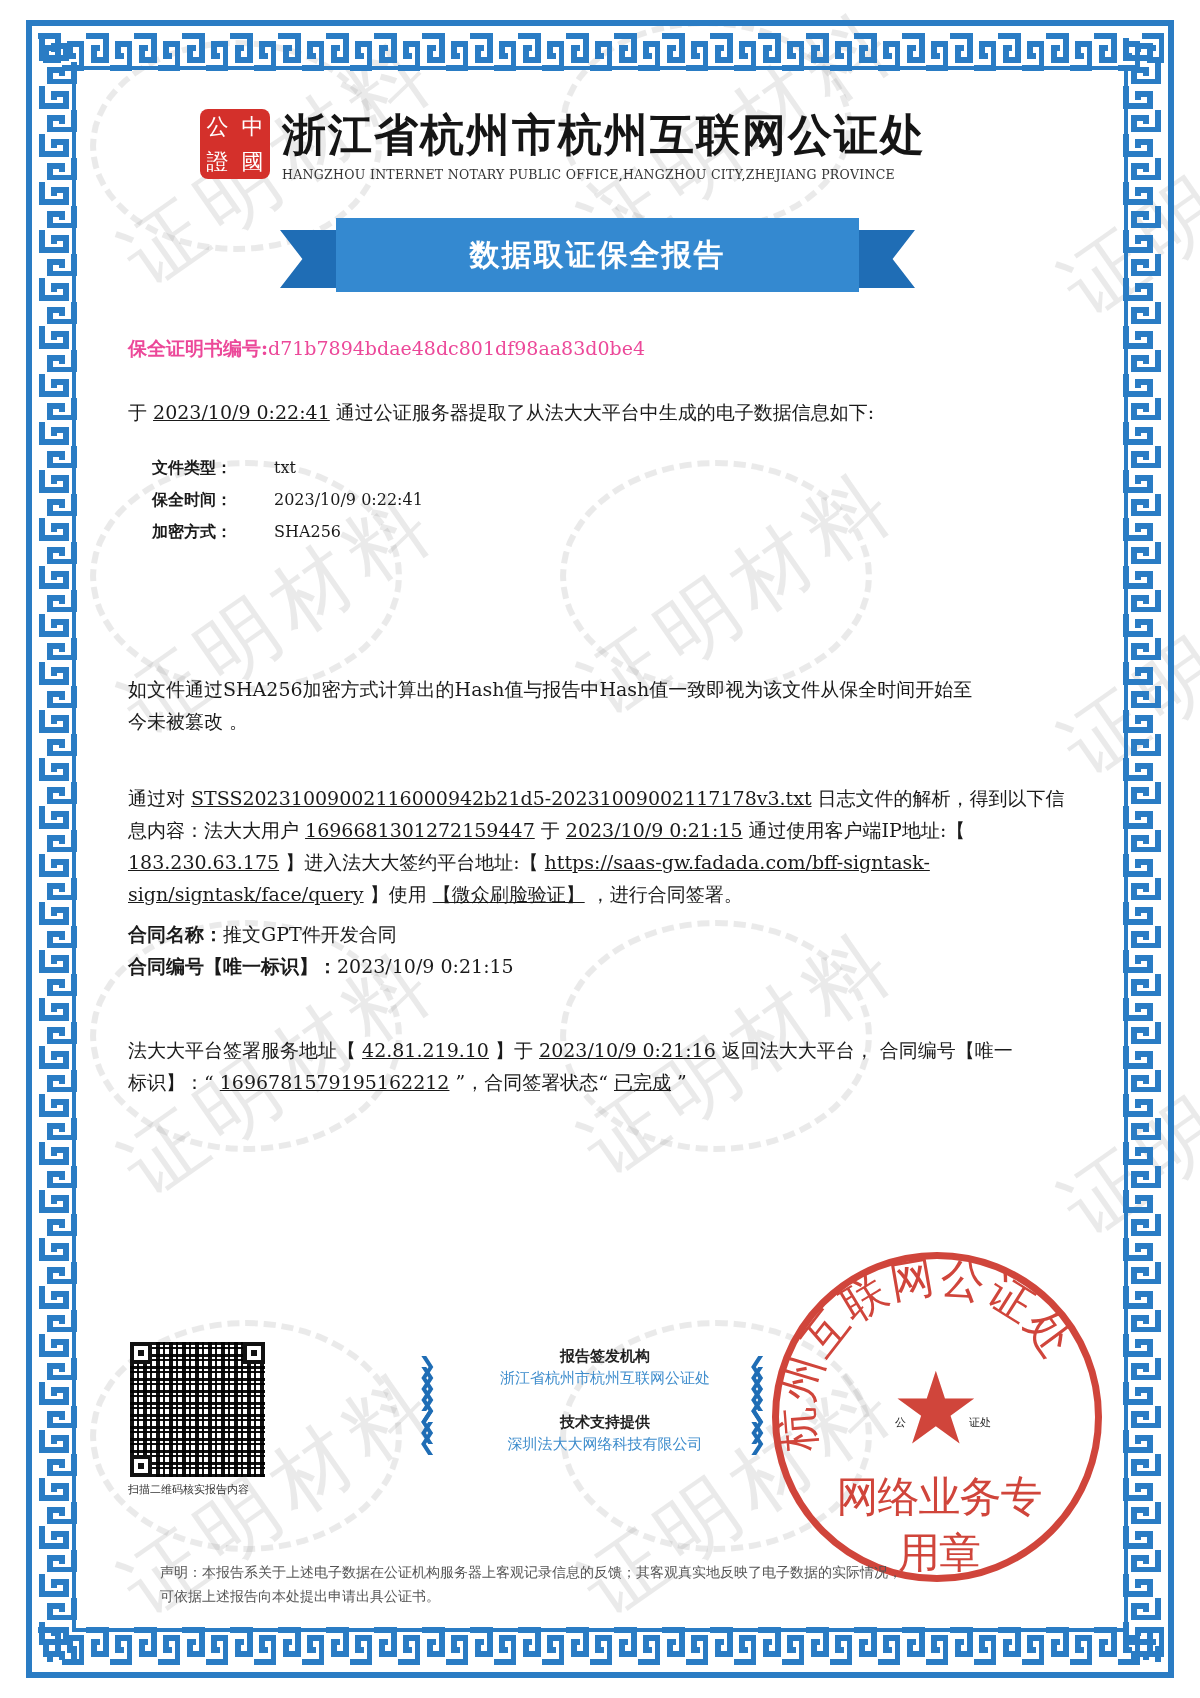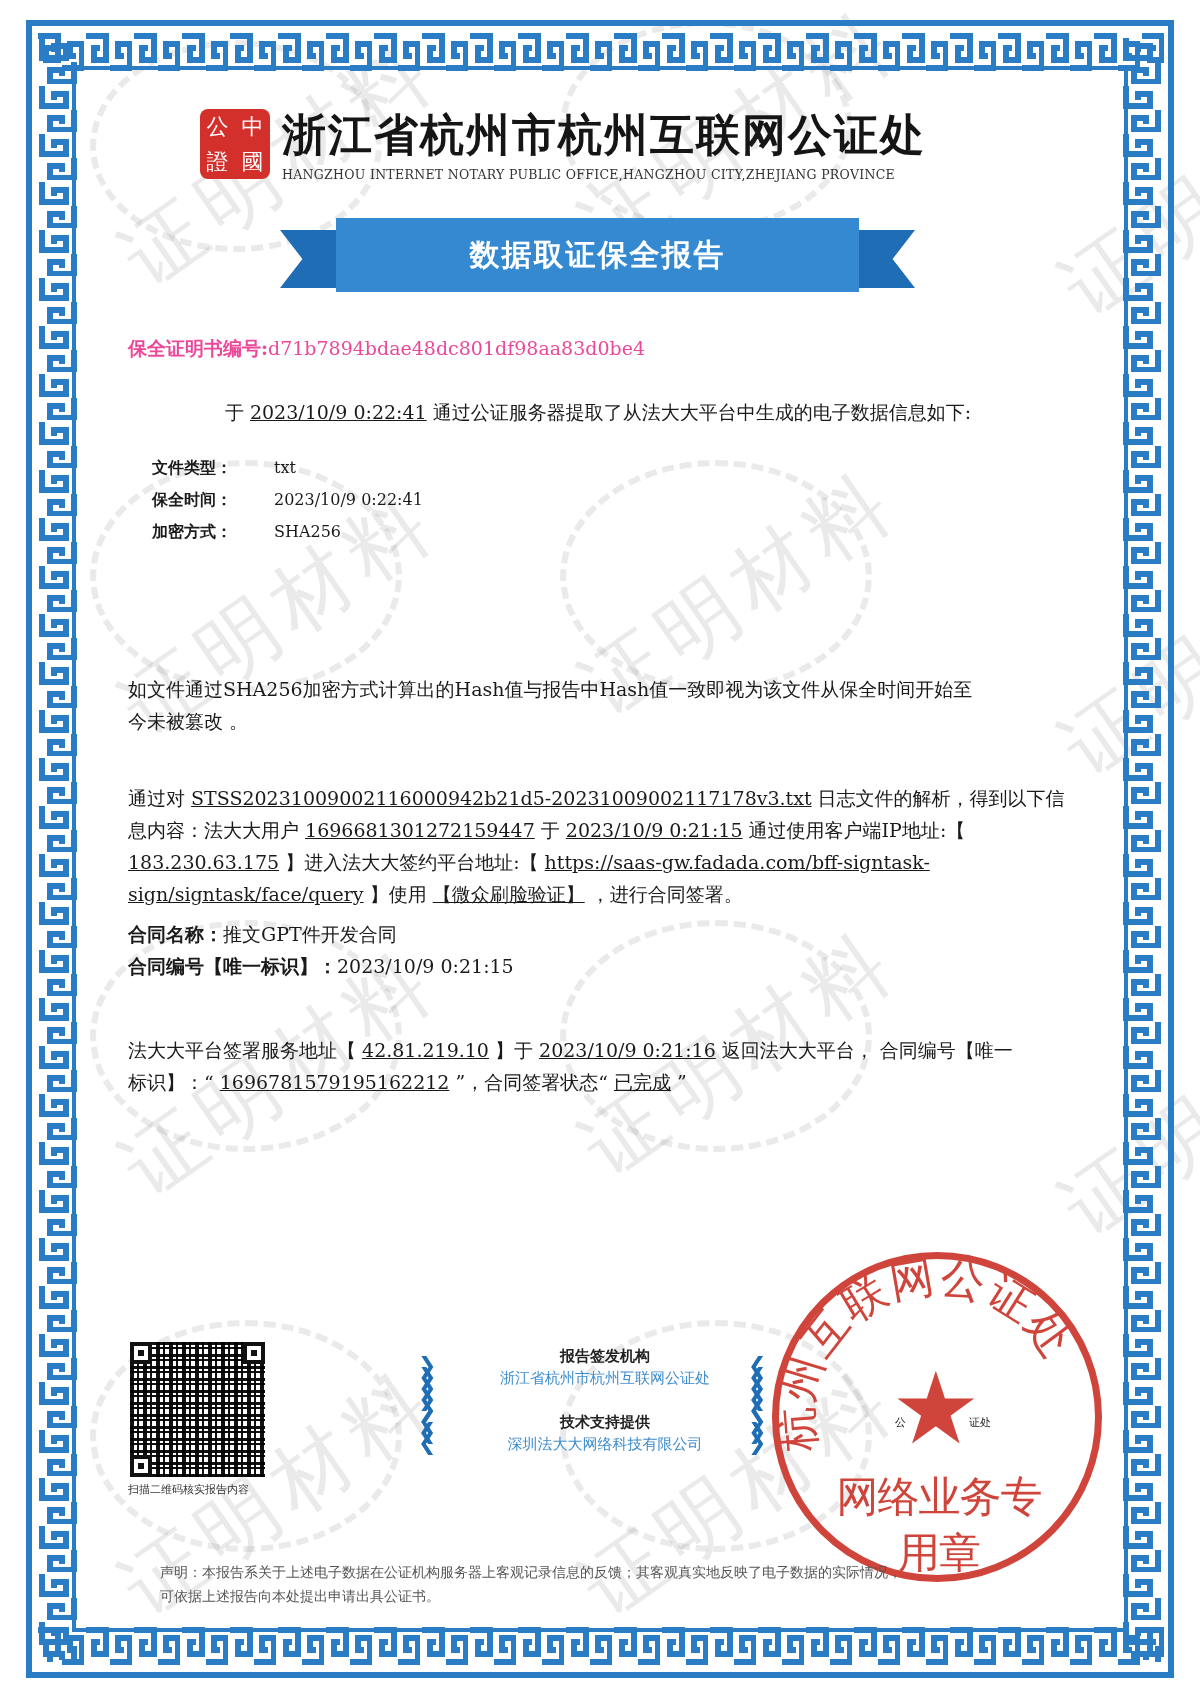--- a/index.html
+++ b/index.html
@@ -141,21 +141,21 @@
 <div class="banner">
   <div class="tail l"></div>
   <div class="tail r"></div>
   <div class="main">数据取证保全报告</div>
 </div>
 
 <div class="content cert-no">
   <b>保全证明书编号:</b><span>d71b7894bdae48dc801df98aa83d0be4</span>
 </div>
 
-<div class="content" style="top:396px;text-align:center;">
+<div class="content" style="top:396px;">
   <span>于</span>
   <span class="u">2023/10/9 0:22:41</span>
   <span>通过公证服务器提取了从法大大平台中生成的电子数据信息如下:</span>
 </div>
 
 <div class="fields">
   <div class="row">
       <span class="lbl">文件类型：</span>
       <span>txt</span>
     </div>

